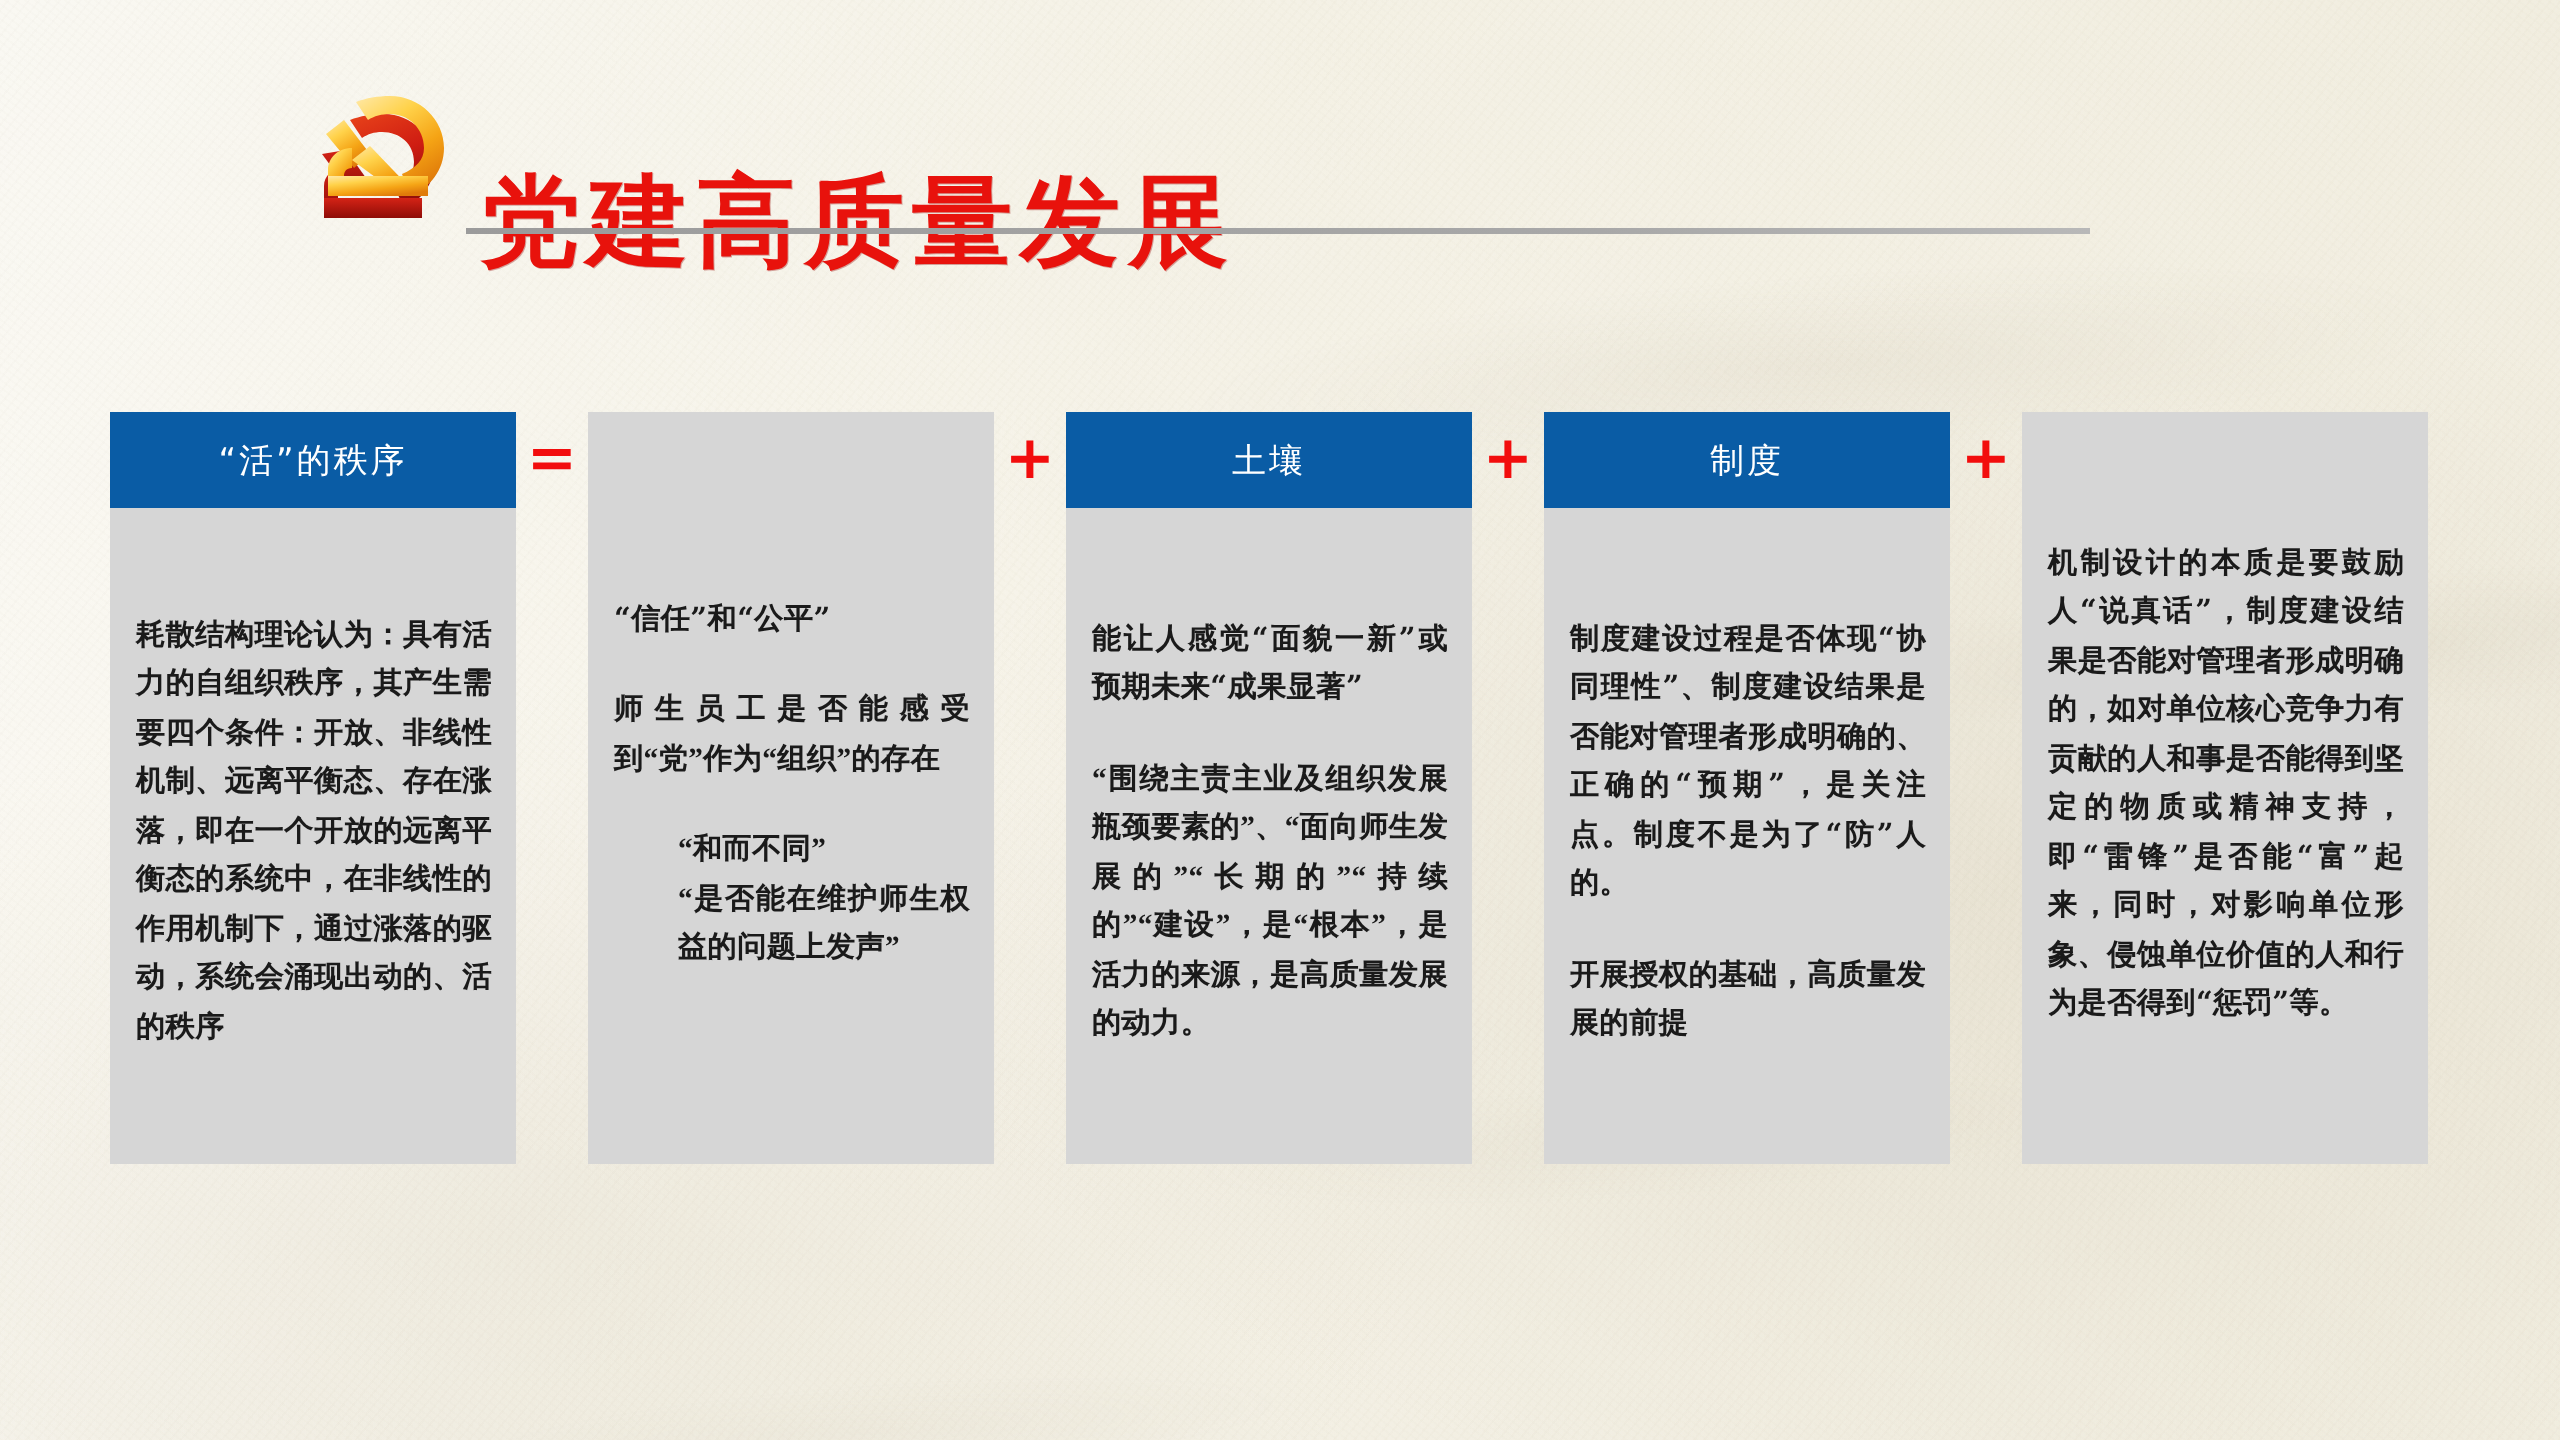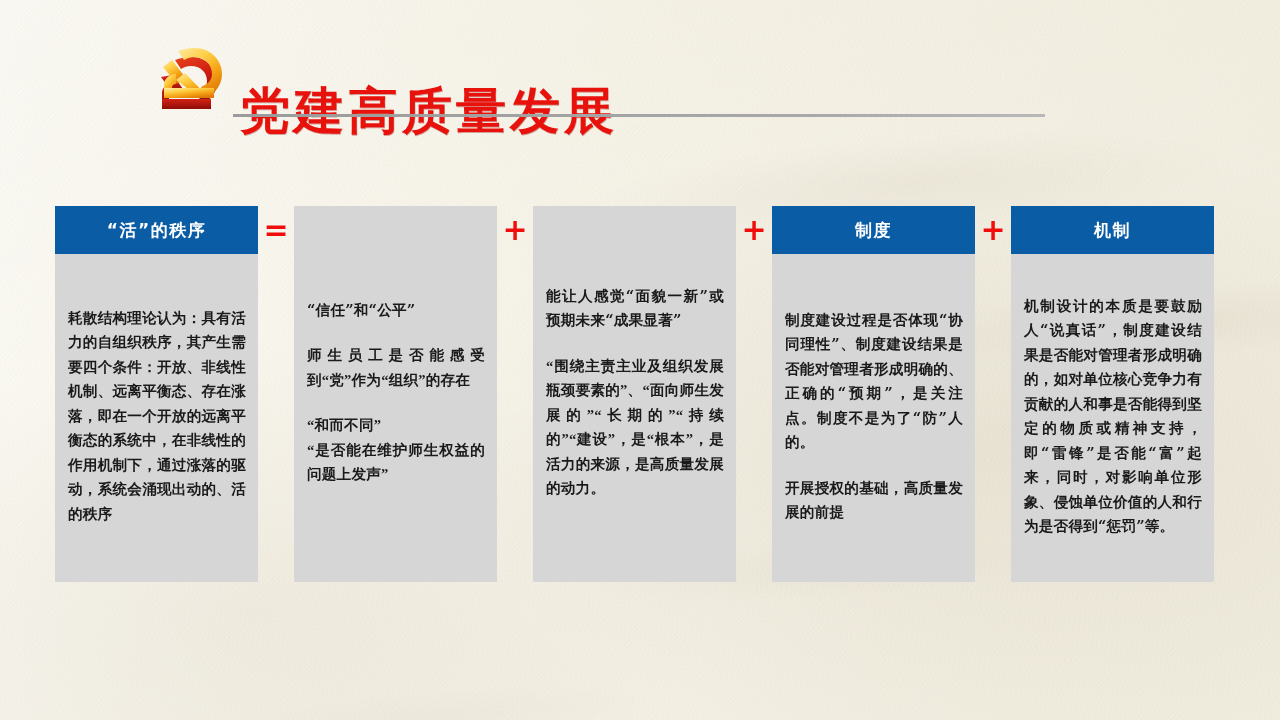--- a/index.html
+++ b/index.html
@@ -107,21 +107,21 @@
   }
   .card-header {
     height: 48px;
     background: #0a5ca5;
     color: #ffffff;
     display: flex;
     align-items: center;
     justify-content: center;
     font-family: "DejaVu Sans", "Liberation Sans", sans-serif;
     font-size: 17px;
-    font-weight: 700;
+    font-weight: 400;
     letter-spacing: 1.5px;
   }
   .card-body {
     flex: 1 1 auto;
     background: #d6d6d6;
     color: #1a1a1a;
     font-family: "DejaVu Serif", "Liberation Serif", serif;
     font-size: 14.6px;
     line-height: 24.5px;
     letter-spacing: 0.2px;
@@ -224,30 +224,33 @@
     </div>
 
     <div class="connector">
       <span>=</span>
     </div>
 
     <div class="card">
       <div class="card-body">
         <p class="para">“信任”和“公平”</p>
         <p class="para">师生员工是否能感受到“党”作为“组织”的存在</p>
-        <p class="para" style="white-space: pre-line;">“和而不同”
+        <p class="para" style="white-space: pre-line; margin-left: 32px;">“和而不同”
 “是否能在维护师生权益的问题上发声”</p>
       </div>
     </div>
 
     <div class="connector">
       <span>+</span>
     </div>
 
     <div class="card">
+      <div class="card-header">
+        <span>土壤</span>
+      </div>
       <div class="card-body">
         <p class="para">能让人感觉“面貌一新”或预期未来“成果显著”</p>
         <p class="para">“围绕主责主业及组织发展瓶颈要素的”、“面向师生发展的”“长期的”“持续的”“建设”，是“根本”，是活力的来源，是高质量发展的动力。</p>
       </div>
     </div>
 
     <div class="connector">
       <span>+</span>
     </div>
 
@@ -259,22 +262,19 @@
         <p class="para">制度建设过程是否体现“协同理性”、制度建设结果是否能对管理者形成明确的、正确的“预期”，是关注点。制度不是为了“防”人的。</p>
         <p class="para">开展授权的基础，高质量发展的前提</p>
       </div>
     </div>
 
     <div class="connector">
       <span>+</span>
     </div>
 
     <div class="card">
-      <div class="card-header">
-        <span>机制</span>
-      </div>
       <div class="card-body">
         <p class="para">机制设计的本质是要鼓励人“说真话”，制度建设结果是否能对管理者形成明确的，如对单位核心竞争力有贡献的人和事是否能得到坚定的物质或精神支持，即“雷锋”是否能“富”起来，同时，对影响单位形象、侵蚀单位价值的人和行为是否得到“惩罚”等。</p>
       </div>
     </div>
 
   </div>
 </div>
 
 </body></html>

